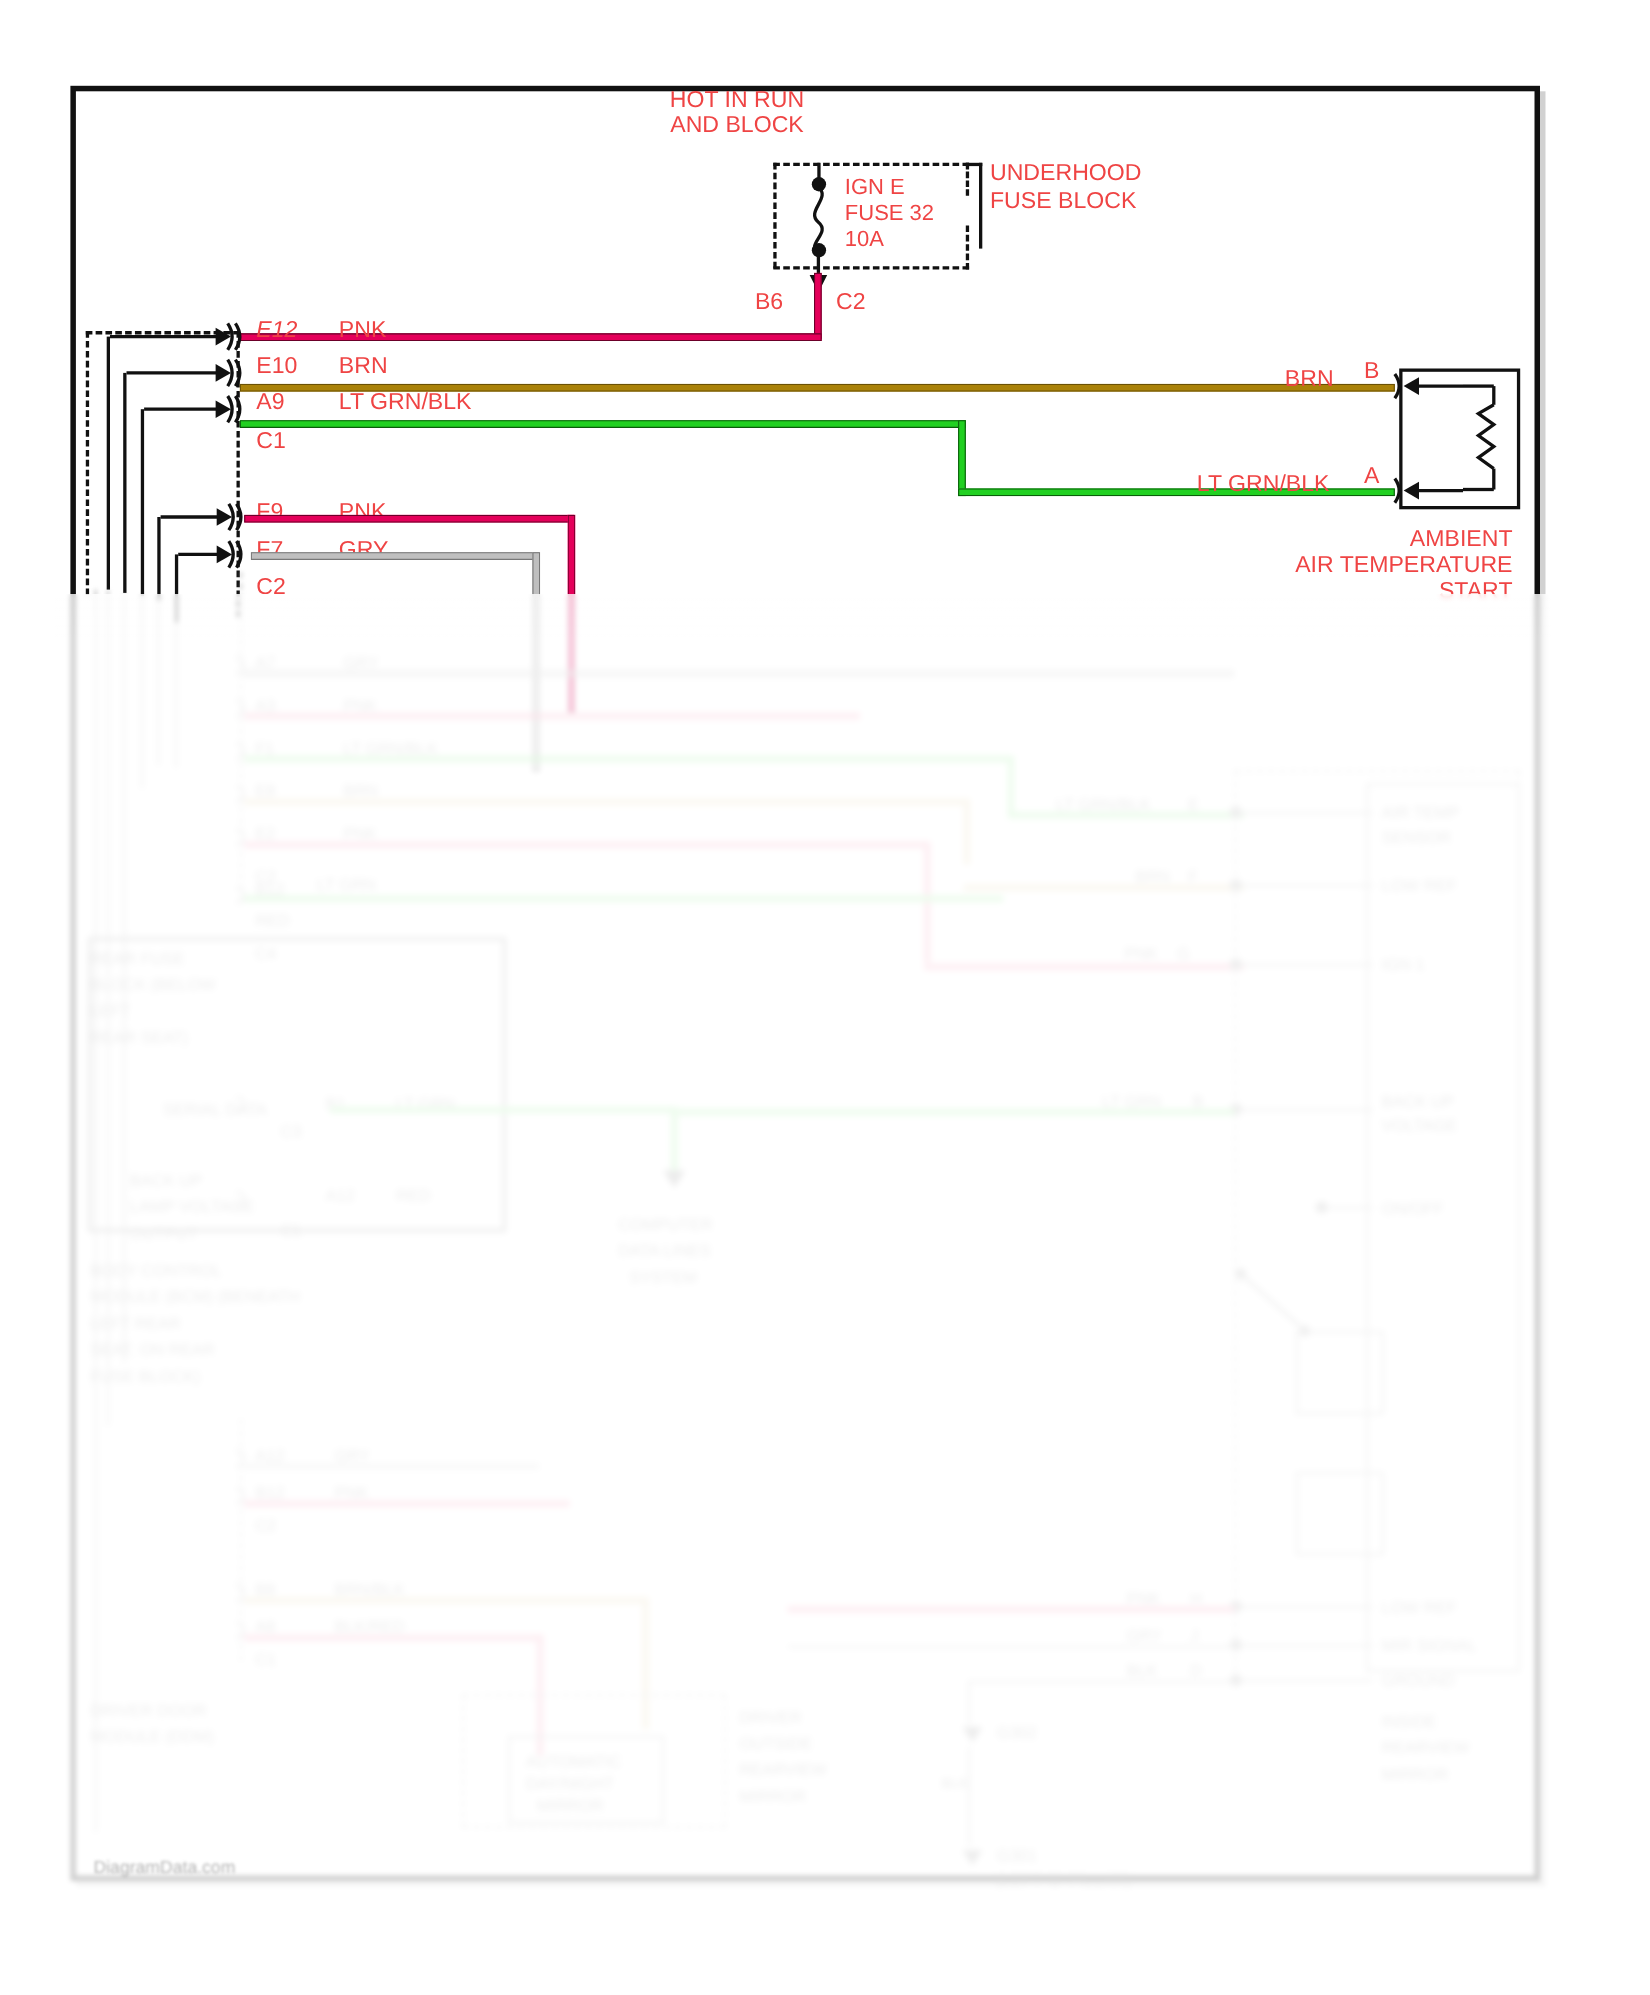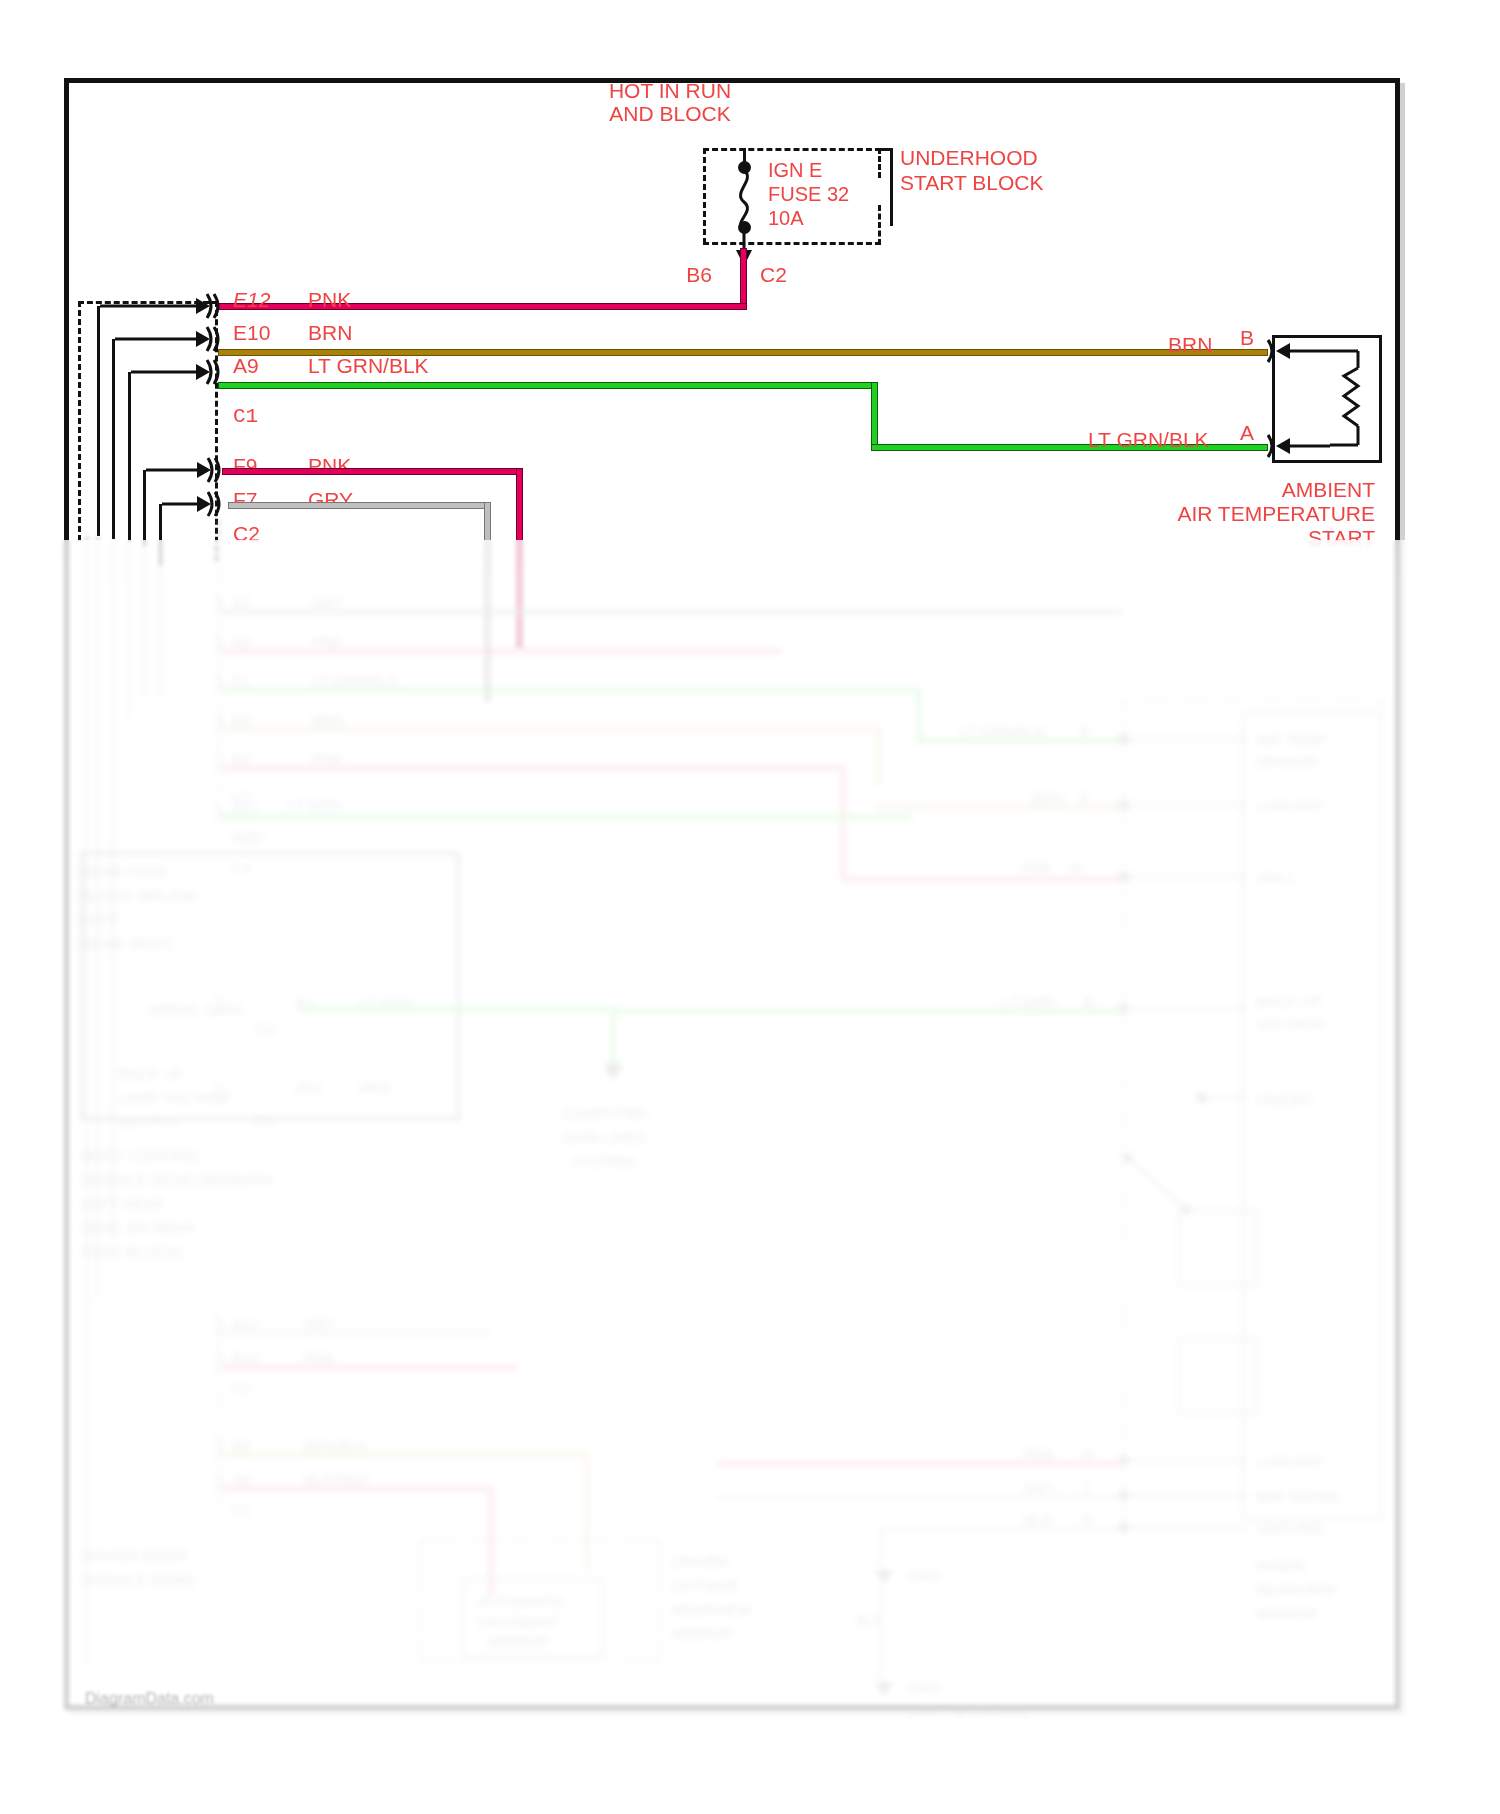--- a/index.html
+++ b/index.html
@@ -172,21 +172,21 @@
     <path d="M14 38 L6 22 L22 22 Z" fill="#111"></path>
   </svg>
 
   <div class="lbl" style="left:768px; top:158px;">IGN E</div>
   <div class="lbl" style="left:768px; top:182px;">FUSE 32</div>
   <div class="lbl" style="left:768px; top:206px;">10A</div>
 
   <div class="solid-line sl-h" style="left:878px; top:148px; width:15px;"></div>
   <div class="solid-line sl-v" style="left:890px; top:148px; height:78px;"></div>
   <div class="lbl big" style="left:900px; top:145px;">UNDERHOOD</div>
-  <div class="lbl big" style="left:900px; top:170px;">START BLOCK</div>
+  <div class="lbl big" style="left:900px; top:170px;">FUSE BLOCK</div>
 
   <div class="lbl big r" style="left:640px; top:262px; width:72px;">B6</div>
   <div class="lbl big" style="left:760px; top:262px;">C2</div>
 
   <div class="wire wire-pnk v" style="left:740px; top:248px; height:60px;"></div>
   <div class="wire wire-pnk h" style="left:218px; top:303px; width:529px;"></div>
 
   <div class="dash-edge-h" style="left:78px; top:301px; width:140px;"></div>
   <div class="dash-edge-v" style="left:78px; top:301px; height:240px;"></div>
   <div class="dash-edge-v" style="left:215px; top:301px; height:260px;"></div>
@@ -210,21 +210,21 @@
     <path d="M80 2 Q88 14 80 26" stroke="#111" stroke-width="3" fill="none"></path>
   </svg>
 
   <div class="solid-line sl-v" style="left:97px; top:306px; height:230px;"></div>
   <div class="solid-line sl-v" style="left:112px; top:339px; height:200px;"></div>
   <div class="solid-line sl-v" style="left:128px; top:372px; height:170px;"></div>
 
   <div class="lbl big" style="left:233px; top:287px;font-style:italic;">E12</div>
   <div class="lbl big" style="left:233px; top:320px;">E10</div>
   <div class="lbl big" style="left:233px; top:353px;">A9</div>
-  <div class="lbl big" style="left:233px; top:404px;font-family:Liberation Mono, monospace;">C1</div>
+  <div class="lbl big" style="left:233px; top:388px;">C1</div>
 
   <div class="lbl big" style="left:308px; top:287px;">PNK</div>
   <div class="lbl big" style="left:308px; top:320px;">BRN</div>
   <div class="lbl big" style="left:308px; top:353px;">LT GRN/BLK</div>
 
   <div class="wire wire-brn h" style="left:218px; top:349px; width:1050px;"></div>
   <div class="lbl big" style="left:1168px; top:332px;">BRN</div>
   <div class="lbl big" style="left:1240px; top:325px;">B</div>
 
   <div class="wire wire-grn h" style="left:218px; top:382px; width:660px;"></div>

